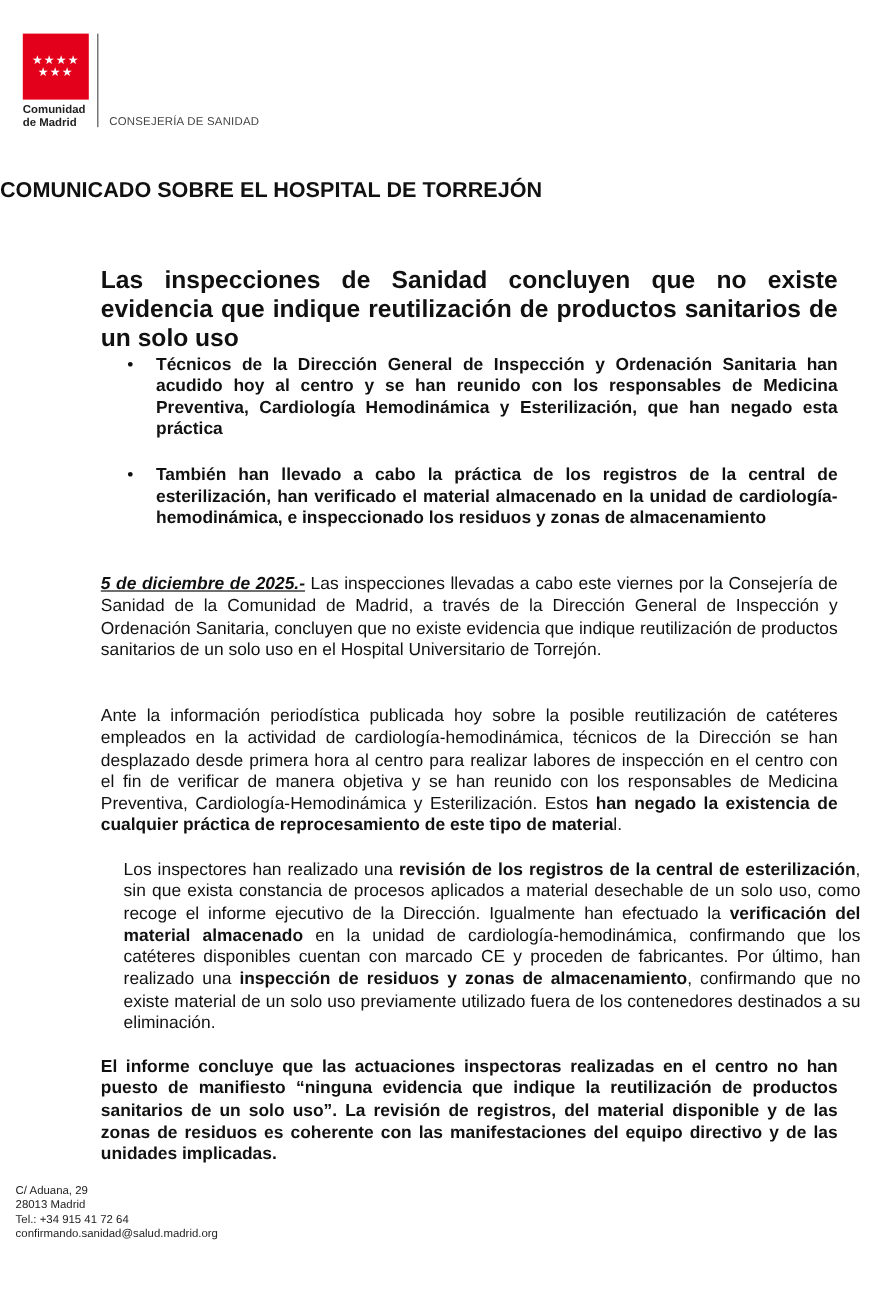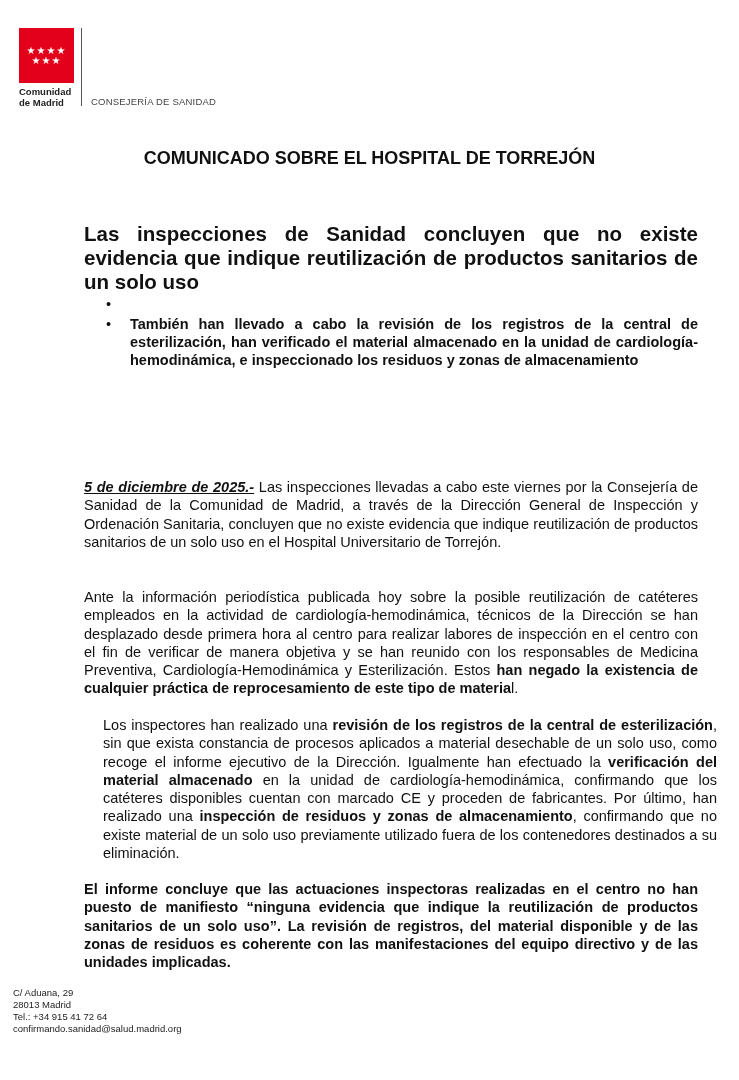--- a/index.html
+++ b/index.html
@@ -6,21 +6,21 @@
     html, body { width: 739px; height: 1080px; background: #ffffff; }
     body { position: relative; font-family: "Liberation Sans", sans-serif; color: #111; overflow: hidden; }
 
     .logo { position: absolute; left: 19px; top: 28px; }
     .logo-flag { width: 55px; height: 55px; background: #e3001b; position: relative; }
     .logo-stars { position: absolute; left: 0; right: 0; top: 18px; text-align: center; color: #fff; font-size: 10px; line-height: 10px; letter-spacing: 1px; }
     .logo-name { margin-top: 3px; font-size: 9.5px; font-weight: bold; line-height: 11px; color: #222; font-family: "Liberation Sans", sans-serif; }
     .logo-divider { position: absolute; left: 81px; top: 28px; width: 1px; height: 78px; background: #555; }
     .dept { position: absolute; left: 91px; top: 96px; font-size: 9.5px; color: #444; letter-spacing: 0.2px; }
 
-    .title { position: absolute; left: 0; width: 739px; top: 148px; text-align: center; font-size: 18px; font-weight: bold; }
+    .title { position: absolute; left: 0; width: 739px; top: 148px; font-size: 18px; font-weight: bold; }
     .subtitle { position: absolute; left: 84px; width: 614px; top: 196px; font-size: 20.5px; font-weight: bold; line-height: 24px; text-align: justify; margin-top: 26px; }
 
     .bullets { position: absolute; left: 84px; width: 614px; top: 295px; list-style: none; }
     .bullets li { position: relative; padding-left: 46px; font-size: 14.5px; font-weight: bold; line-height: 18px; text-align: justify; margin-bottom: 20px; }
     .bullets li .dot { position: absolute; left: 22px; top: 0; font-weight: normal; }
 
     .para { position: absolute; left: 84px; width: 614px; font-size: 14.5px; line-height: 18.3px; text-align: justify; }
     .date { font-weight: bold; font-style: italic; text-decoration: underline; }
     b { font-weight: bold; }
 
@@ -40,24 +40,25 @@
 </div>
 <div class="logo-divider"></div>
 <div class="dept">CONSEJERÍA DE SANIDAD</div>
 
 <h1 class="title">COMUNICADO SOBRE EL HOSPITAL DE TORREJÓN</h1>
 <h2 class="subtitle">Las inspecciones de Sanidad concluyen que no existe evidencia que indique reutilización de productos sanitarios de un solo uso</h2>
 
 <ul class="bullets">
   <li>
     <span class="dot">•</span>
+    <span>Técnicos de la Dirección General de Inspección y Ordenación Sanitaria han acudido hoy al centro y se han reunido con los responsables de Medicina Preventiva, Cardiología Hemodinámica y Esterilización, que han negado esta práctica</span>
   </li>
   <li>
     <span class="dot">•</span>
-    <span>También han llevado a cabo la revisión de los registros de la central de esterilización, han verificado el material almacenado en la unidad de cardiología-hemodinámica, e inspeccionado los residuos y zonas de almacenamiento</span>
+    <span>También han llevado a cabo la práctica de los registros de la central de esterilización, han verificado el material almacenado en la unidad de cardiología-hemodinámica, e inspeccionado los residuos y zonas de almacenamiento</span>
   </li>
 </ul>
 
 <p class="para" style="top:478px;">
   <span class="date">5 de diciembre de 2025.-</span><span> Las inspecciones llevadas a cabo este viernes por la Consejería de Sanidad de la Comunidad de Madrid, a través de la Dirección General de Inspección y Ordenación Sanitaria, concluyen que no existe evidencia que indique reutilización de productos sanitarios de un solo uso en el Hospital Universitario de Torrejón.</span>
 </p>
 
 <p class="para" style="top:588px;">
   <span>Ante la información periodística publicada hoy sobre la posible reutilización de catéteres empleados en la actividad de cardiología-hemodinámica, técnicos de la Dirección se han desplazado desde primera hora al centro para realizar labores de inspección en el centro con el fin de verificar de manera objetiva y se han reunido con los responsables de Medicina Preventiva, Cardiología-Hemodinámica y Esterilización. Estos </span><b>han negado la existencia de cualquier práctica de reprocesamiento de este tipo de materia</b><span>l.</span>
 </p>

